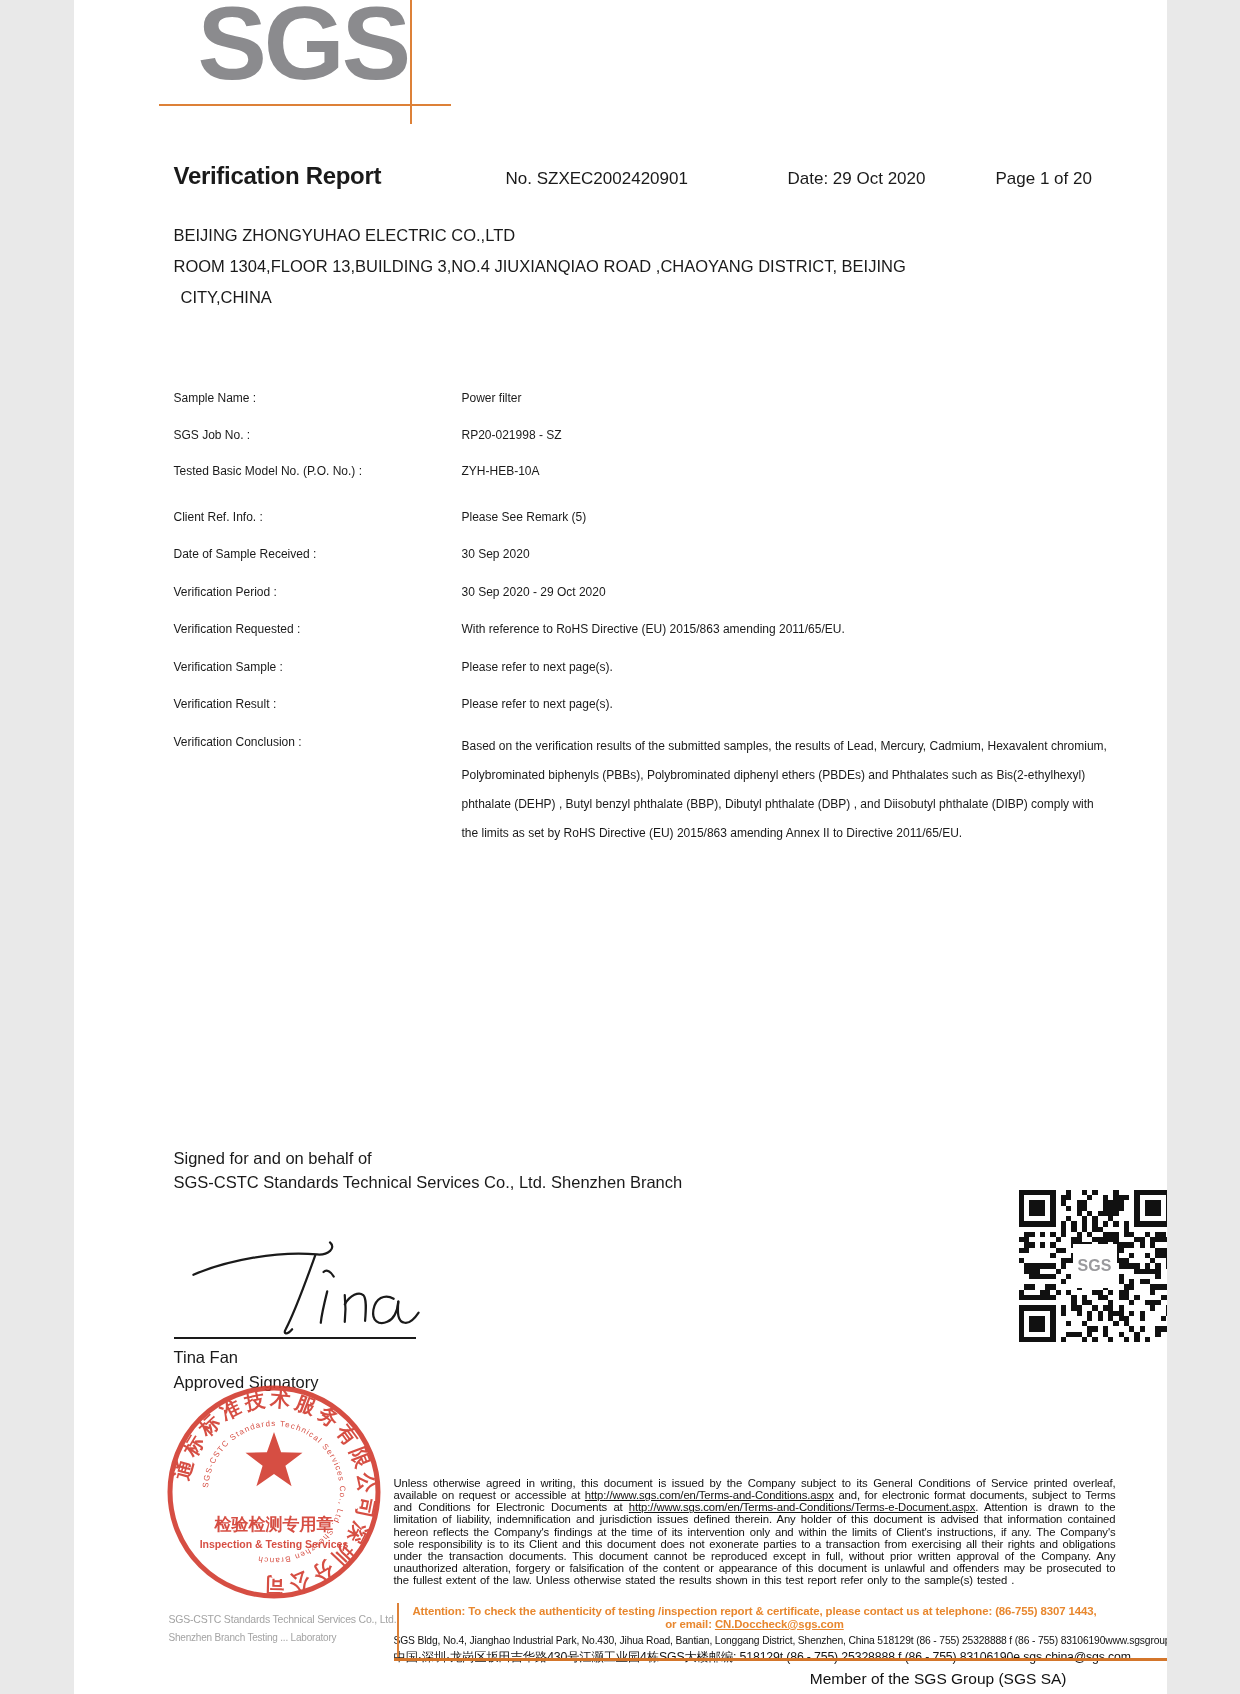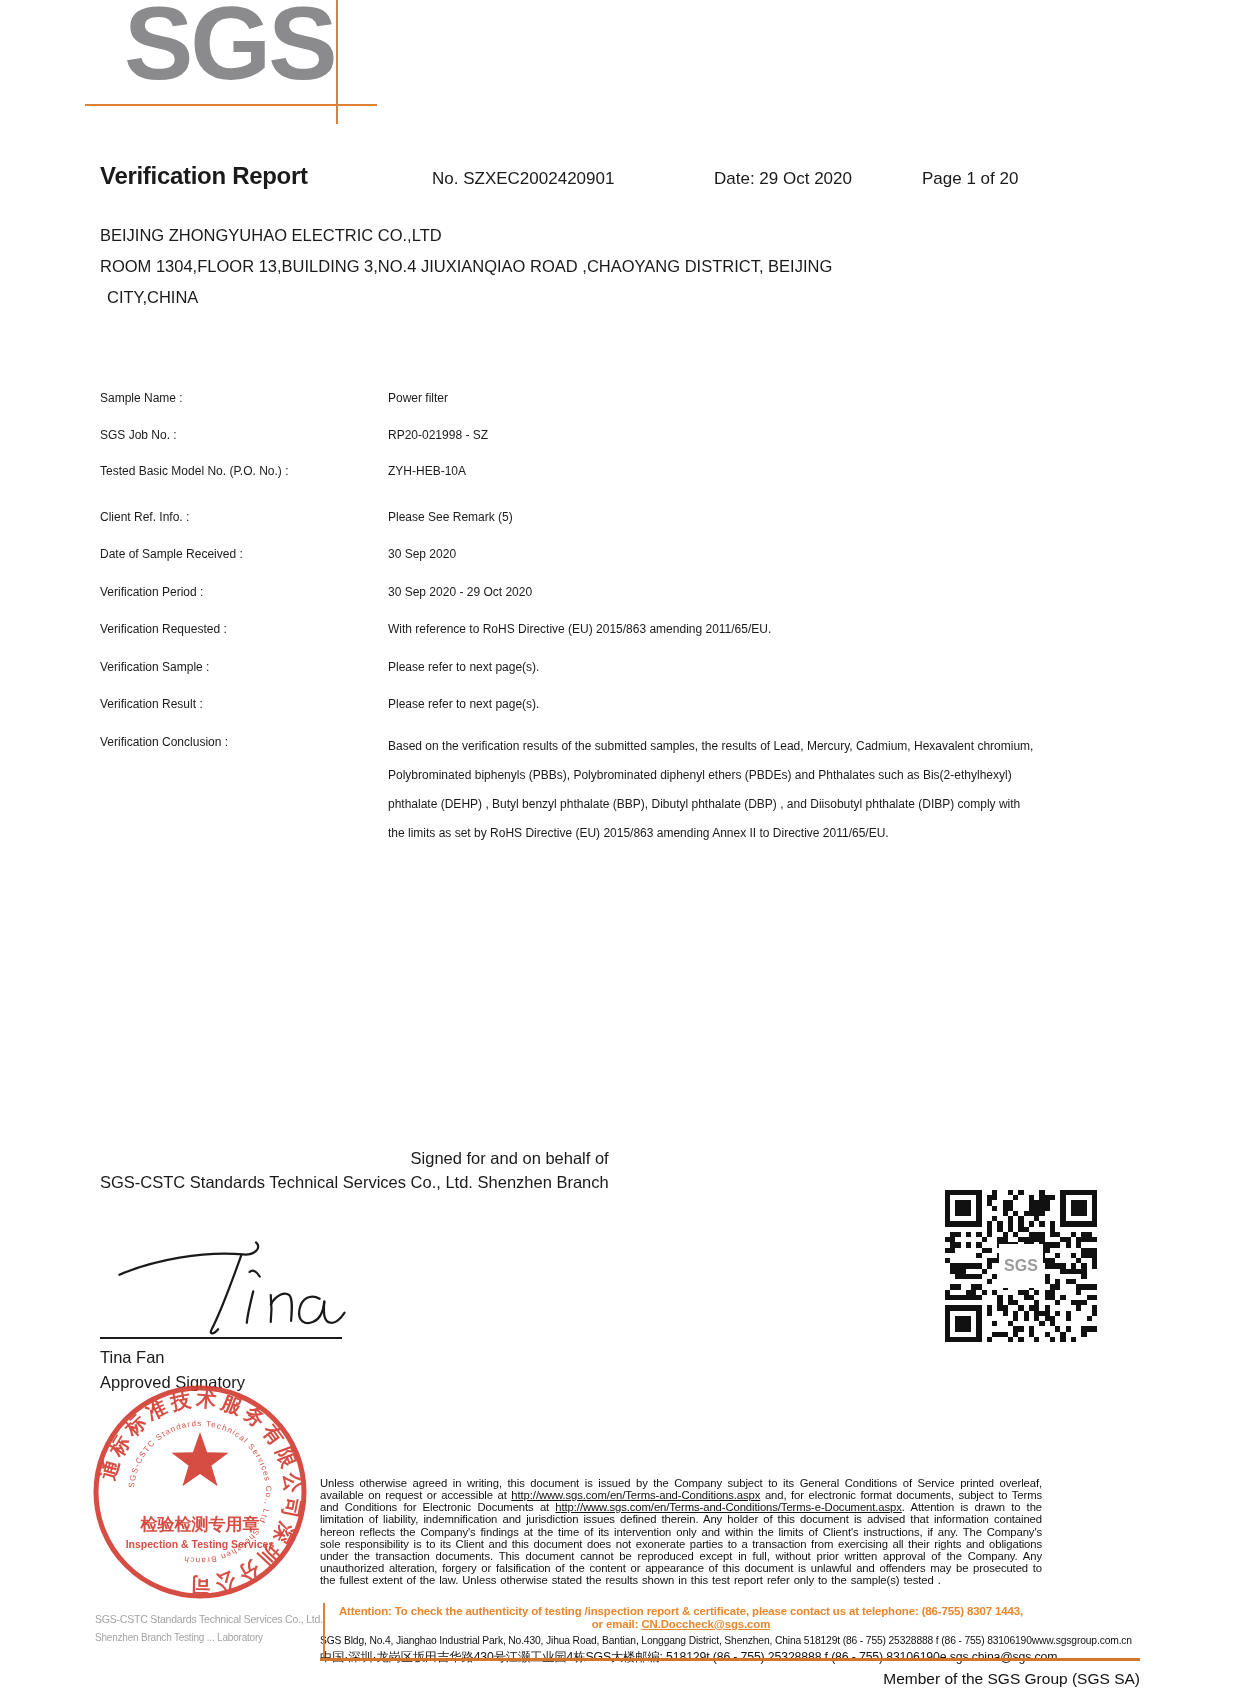--- a/index.html
+++ b/index.html
@@ -1,17 +1,17 @@
 <!DOCTYPE html>
 <html><head>
 <meta charset="utf-8">
 <style>
   html,body{margin:0;padding:0;background:#e9e9e9;}
   .page{
-    position:relative; width:1240px; height:1694px; margin:0 auto;
+    position:relative; width:1093px; height:1694px; margin:0 auto;
     background:#ffffff; overflow:hidden;
     font-family:"Liberation Sans", sans-serif; color:#1a1a1a;
   }
   
   .logo-text{
     position:absolute; left:124px; top:-16px;
     font-size:104px; font-weight:bold; letter-spacing:-3px; color:#8b8b8e;
   }
   .logo-hline{position:absolute; left:85px; top:104px; width:292px; height:2px; background:#dd8138;}
   .logo-vline{position:absolute; left:336px; top:0; width:2px; height:124px; background:#dd8138;}
@@ -26,21 +26,21 @@
   .client .l3{padding-left:7px;}
   
   .info-table{position:absolute; left:100px; top:388px; width:960px;}
   .info-row{display:flex; margin-bottom:15px; font-size:12px; line-height:21.5px;}
   .info-row .lbl{width:288px; flex:0 0 288px;}
   .info-row .val{flex:1; max-width:648px;}
   .info-row.tall{margin-bottom:24px;}
   .info-row.para .val{line-height:29px;}
   .info-row.sp{margin-bottom:16px;}
   
-  .signed{position:absolute; left:100px; top:1146px; font-size:16.5px; line-height:24px;text-align:right;}
+  .signed{position:absolute; left:100px; top:1146px; font-size:16.5px; line-height:24px;}
   .sig-svg{position:absolute; left:112px; top:1228px;}
   .sig-line{position:absolute; left:100px; top:1337px; width:242px; height:2px; background:#1a1a1a;}
   .signer-name{position:absolute; left:100px; top:1348px; font-size:16.5px;}
   .signer-title{position:absolute; left:100px; top:1373px; font-size:16.5px;}
   
   .qr-wrap{position:absolute; left:945px; top:1190px; width:152px; height:152px;}
   .qr-wrap svg{position:absolute; inset:0;}
   .qr-logo{
     position:absolute; left:54px; top:54px; width:44px; height:44px; background:#fff;
     display:flex; align-items:center; justify-content:center;

